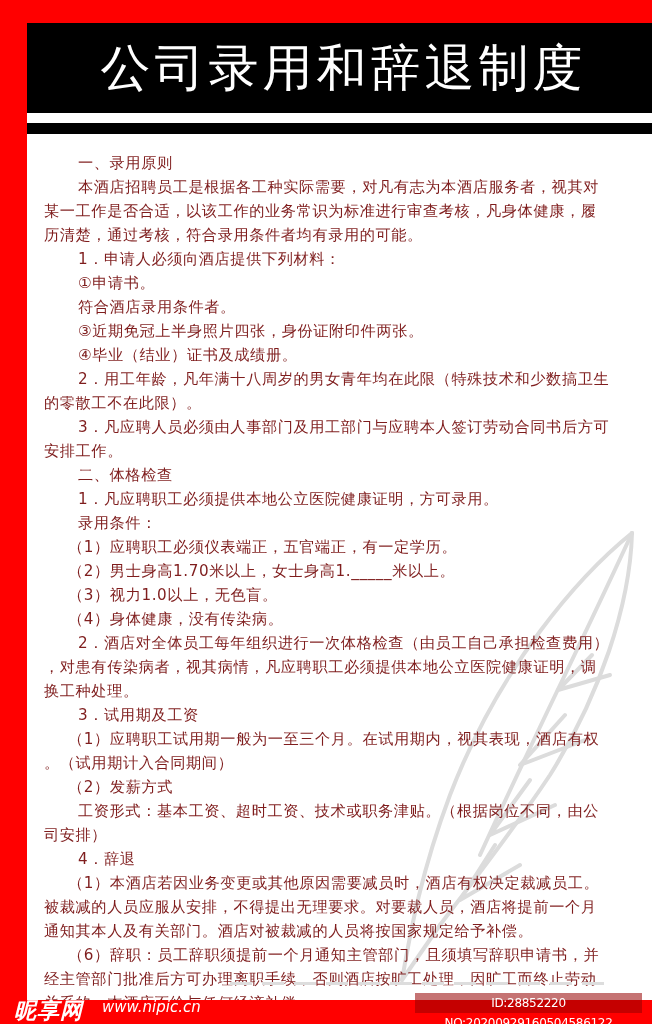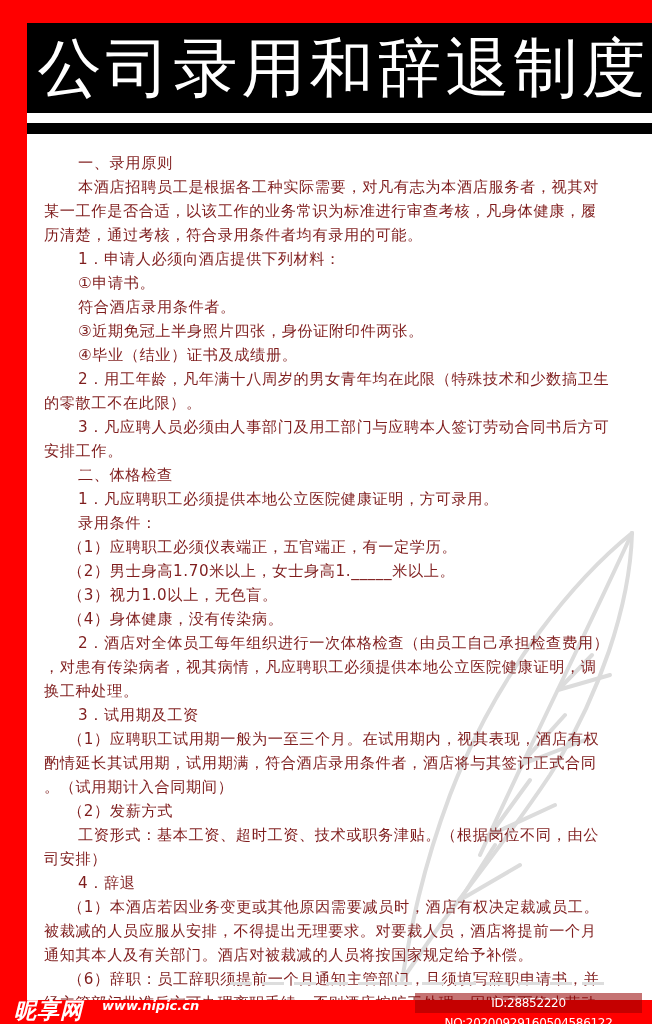--- a/index.html
+++ b/index.html
@@ -5,37 +5,37 @@
   html, body { margin: 0; padding: 0; }
   body {
     width: 652px; height: 1024px; position: relative; overflow: hidden;
     background: #ffffff;
     font-family: "DejaVu Sans", "Liberation Sans", sans-serif;
   }
   .red-top { position: absolute; left: 0; top: 0; width: 652px; height: 23px; background: #ff0000; }
   .red-left { position: absolute; left: 0; top: 0; width: 27px; height: 1024px; background: #ff0000; }
   .header-black { position: absolute; left: 27px; top: 23px; width: 625px; height: 90px; background: #000000;
     display: flex; align-items: center; justify-content: center; }
-  .header-title { color: #ffffff; font-size: 64px; letter-spacing: 4px; font-weight: normal; line-height: 1; margin-left: 8px; }
+  .header-title { color: #ffffff; font-size: 50px; letter-spacing: 4px; font-weight: normal; line-height: 1; margin-left: 8px; }
   .white-strip { position: absolute; left: 27px; top: 113px; width: 625px; height: 10px; background: #ffffff; }
   .black-strip { position: absolute; left: 27px; top: 123px; width: 625px; height: 11px; background: #000000; }
 
   .watermark { position: absolute; left: 380px; top: 515px; width: 272px; height: 470px; pointer-events: none; }
 
   .content { position: absolute; left: 44px; top: 151px; width: 600px; }
   .line { height: 24px; line-height: 24px; font-size: 15.2px; color: #7f1d1d; white-space: nowrap; letter-spacing: 0.6px; }
   .ind2 { padding-left: 34px; }
   .ind1 { padding-left: 24px; }
 
   .dash-line { position: absolute; left: 230px; top: 982px; width: 380px; height: 3px;
     background: repeating-linear-gradient(90deg, #dddddd 0 22px, transparent 22px 32px); }
 
   .footer-red { position: absolute; left: 0; top: 1000px; width: 652px; height: 24px; background: #ff0000; }
   .footer-logo { position: absolute; left: 14px; top: 996px; color: #ffffff; font-size: 22px; font-weight: bold; font-style: italic; letter-spacing: 1px; }
-  .footer-url { position: absolute; left: 102px; top: 998px; color: #ffffff; font-size: 13px; font-weight: bold; font-style: italic; }
+  .footer-url { position: absolute; left: 102px; top: 998px; color: #ffffff; font-size: 15px; font-weight: normal; font-style: italic; }
   .footer-id { position: absolute; left: 415px; top: 993px; width: 227px; height: 20px; background: rgba(150,0,0,0.55);
     color: #ffffff; font-size: 12px; line-height: 20px; text-align: center; letter-spacing: -0.3px; }
 </style>
 </head>
 <body>
 
 <div class="red-top"></div>
 <div class="red-left"></div>
 
 <div class="header-black">
@@ -74,21 +74,20 @@
     <div class="line ind2">录用条件：</div>
     <div class="line ind1">（1）应聘职工必须仪表端正，五官端正，有一定学历。</div>
     <div class="line ind1">（2）男士身高1.70米以上，女士身高1._____米以上。</div>
     <div class="line ind1">（3）视力1.0以上，无色盲。</div>
     <div class="line ind1">（4）身体健康，没有传染病。</div>
     <div class="line ind2">2．酒店对全体员工每年组织进行一次体格检查（由员工自己承担检查费用）</div>
     <div class="line ">，对患有传染病者，视其病情，凡应聘职工必须提供本地公立医院健康证明，调</div>
     <div class="line ">换工种处理。</div>
     <div class="line ind2">3．试用期及工资</div>
     <div class="line ind1">（1）应聘职工试用期一般为一至三个月。在试用期内，视其表现，酒店有权</div>
-    <div class="line ">酌情延长其试用期，试用期满，符合酒店录用条件者，酒店将与其签订正式合同</div>
     <div class="line ">。（试用期计入合同期间）</div>
     <div class="line ind1">（2）发薪方式</div>
     <div class="line ind2">工资形式：基本工资、超时工资、技术或职务津贴。（根据岗位不同，由公</div>
     <div class="line ">司安排）</div>
     <div class="line ind2">4．辞退</div>
     <div class="line ind1">（1）本酒店若因业务变更或其他原因需要减员时，酒店有权决定裁减员工。</div>
     <div class="line ">被裁减的人员应服从安排，不得提出无理要求。对要裁人员，酒店将提前一个月</div>
     <div class="line ">通知其本人及有关部门。酒店对被裁减的人员将按国家规定给予补偿。</div>
     <div class="line ind1">（6）辞职：员工辞职须提前一个月通知主管部门，且须填写辞职申请书，并</div>
     <div class="line ">经主管部门批准后方可办理离职手续，否则酒店按旷工处理，因旷工而终止劳动</div>

